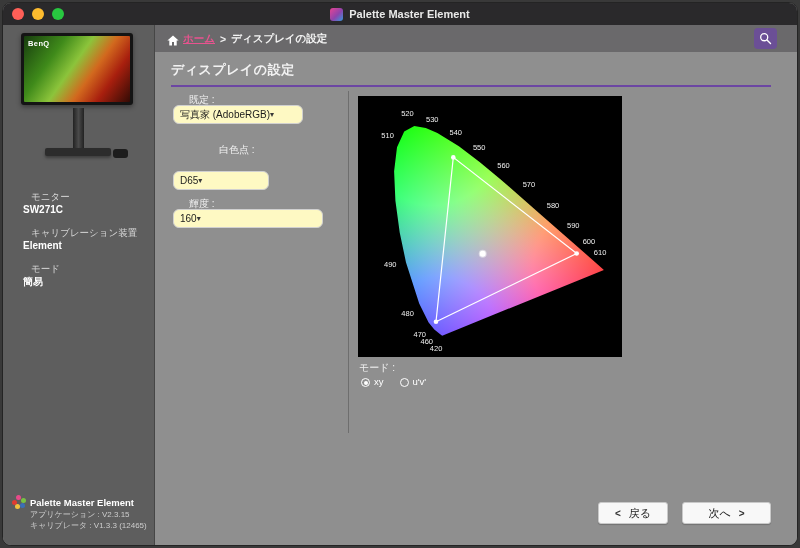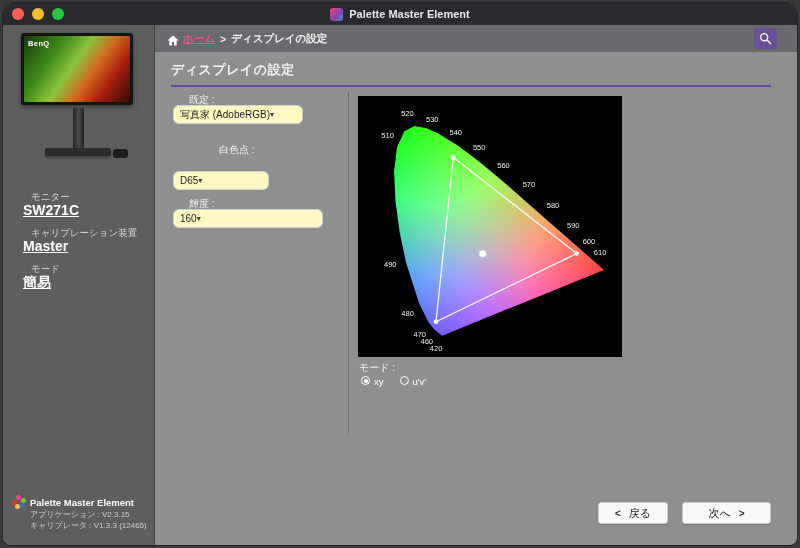--- a/index.html
+++ b/index.html
@@ -33,21 +33,21 @@
   .screen{position:relative;width:112px;height:72px;background:#141414;border-radius:3px;padding:3px;box-shadow:0 2px 5px rgba(0,0,0,.4);}
   .screen .photo{width:100%;height:100%;border-radius:1px;
     background:linear-gradient(125deg,#173d0e 0%,#3f8a1a 28%,#8cc43b 46%,#d2691e 62%,#a81f0e 78%,#320b05 100%);}
   .benq-logo{position:absolute;left:7px;top:6px;color:#fff;font-size:7.5px;font-weight:bold;letter-spacing:.4px;}
   .stand-post{position:absolute;left:52px;top:75px;width:11px;height:42px;background:linear-gradient(90deg,#222,#4a4a4a,#222);}
   .stand-base{position:absolute;left:24px;top:115px;width:66px;height:8px;background:#2c2c2c;border-radius:2px;box-shadow:0 2px 3px rgba(0,0,0,.35);}
   .puck{position:absolute;left:92px;top:116px;width:15px;height:9px;border-radius:3px;background:#1d1d1d;}
   
   .info{position:absolute;left:20px;top:166px;right:8px;}
   .info .lbl{font-size:9.5px;color:#d6d6d6;line-height:12px;margin-left:8px;}
-  .info .val{font-size:14px;color:#ffffff;font-weight:bold;line-height:14px;margin-bottom:10px;text-decoration:underline;}
+  .info .val{font-size:10px;color:#ffffff;font-weight:bold;line-height:14px;margin-bottom:10px;}
   
   .side-footer{position:absolute;left:9px;bottom:14px;right:4px;}
   .brandrow{display:flex;align-items:center;gap:4px;}
   .flower{position:relative;width:14px;height:14px;flex:0 0 14px;}
   .flower i{position:absolute;width:5px;height:5px;border-radius:50%;}
   .f1{left:4px;top:0;background:#e84a8a;}
   .f2{left:9px;top:3px;background:#7ac143;}
   .f3{left:0;top:5px;background:#e03c31;}
   .f4{left:8px;top:8px;background:#3b6fb6;}
   .f5{left:3px;top:9px;background:#f2c23e;}
@@ -73,21 +73,21 @@
   .dd .chev{font-size:8px;color:#3a3a3a;}
   
   .chartbox{position:absolute;left:203px;top:71px;width:220px;height:261px;background:#e5e5e5;}
   .wl{fill:#efefef;font-size:7.5px;font-family:"Liberation Sans","DejaVu Sans",sans-serif;}
   .gamut{fill:none;stroke:#ffffff;stroke-width:1.2;}
   .vtx{fill:#ffffff;}
   .wp{fill:#ffffff;stroke:rgba(255,255,255,.45);stroke-width:2;}
   
   .mode-label{position:absolute;left:204px;top:336px;font-size:10px;color:#f2f2f2;}
   .mode-row{position:absolute;left:206px;top:351px;display:flex;gap:16px;}
-  .radio{display:flex;align-items:flex-start;gap:4px;cursor:pointer;}
+  .radio{display:flex;align-items:flex-end;gap:4px;cursor:pointer;}
   .rdot{width:9px;height:9px;border-radius:50%;border:1px solid #fff;position:relative;}
   .radio.selected .rdot::after{content:"";position:absolute;left:1.5px;top:1.5px;width:4px;height:4px;border-radius:50%;background:#fff;}
   .rlabel{font-size:9.5px;color:#fff;}
   
   .navbtn{position:absolute;top:477px;height:22px;background:#f8f8f8;border:1px solid #c9c9c9;border-radius:3px;
     display:flex;align-items:center;justify-content:center;gap:8px;font-size:11px;color:#1a1a1a;cursor:pointer;box-shadow:0 1px 1px rgba(0,0,0,.2);}
   .navbtn .arrow{font-size:10px;font-weight:bold;color:#333;}
   #back-btn{left:443px;width:70px;}
   #next-btn{left:527px;width:89px;}
 </style>
@@ -118,21 +118,21 @@
         </div>
         <div class="stand-post"></div>
         <div class="stand-base"></div>
         <div class="puck"></div>
       </div>
 
       <div class="info">
         <div class="lbl">モニター</div>
         <div class="val">SW271C</div>
         <div class="lbl">キャリブレーション装置</div>
-        <div class="val">Master</div>
+        <div class="val">Element</div>
         <div class="lbl">モード</div>
         <div class="val">簡易</div>
       </div>
 
       <div class="side-footer">
         <div class="brandrow">
           <span class="flower">
             <i class="f1"></i>
               <i class="f2"></i>
               <i class="f3"></i>

